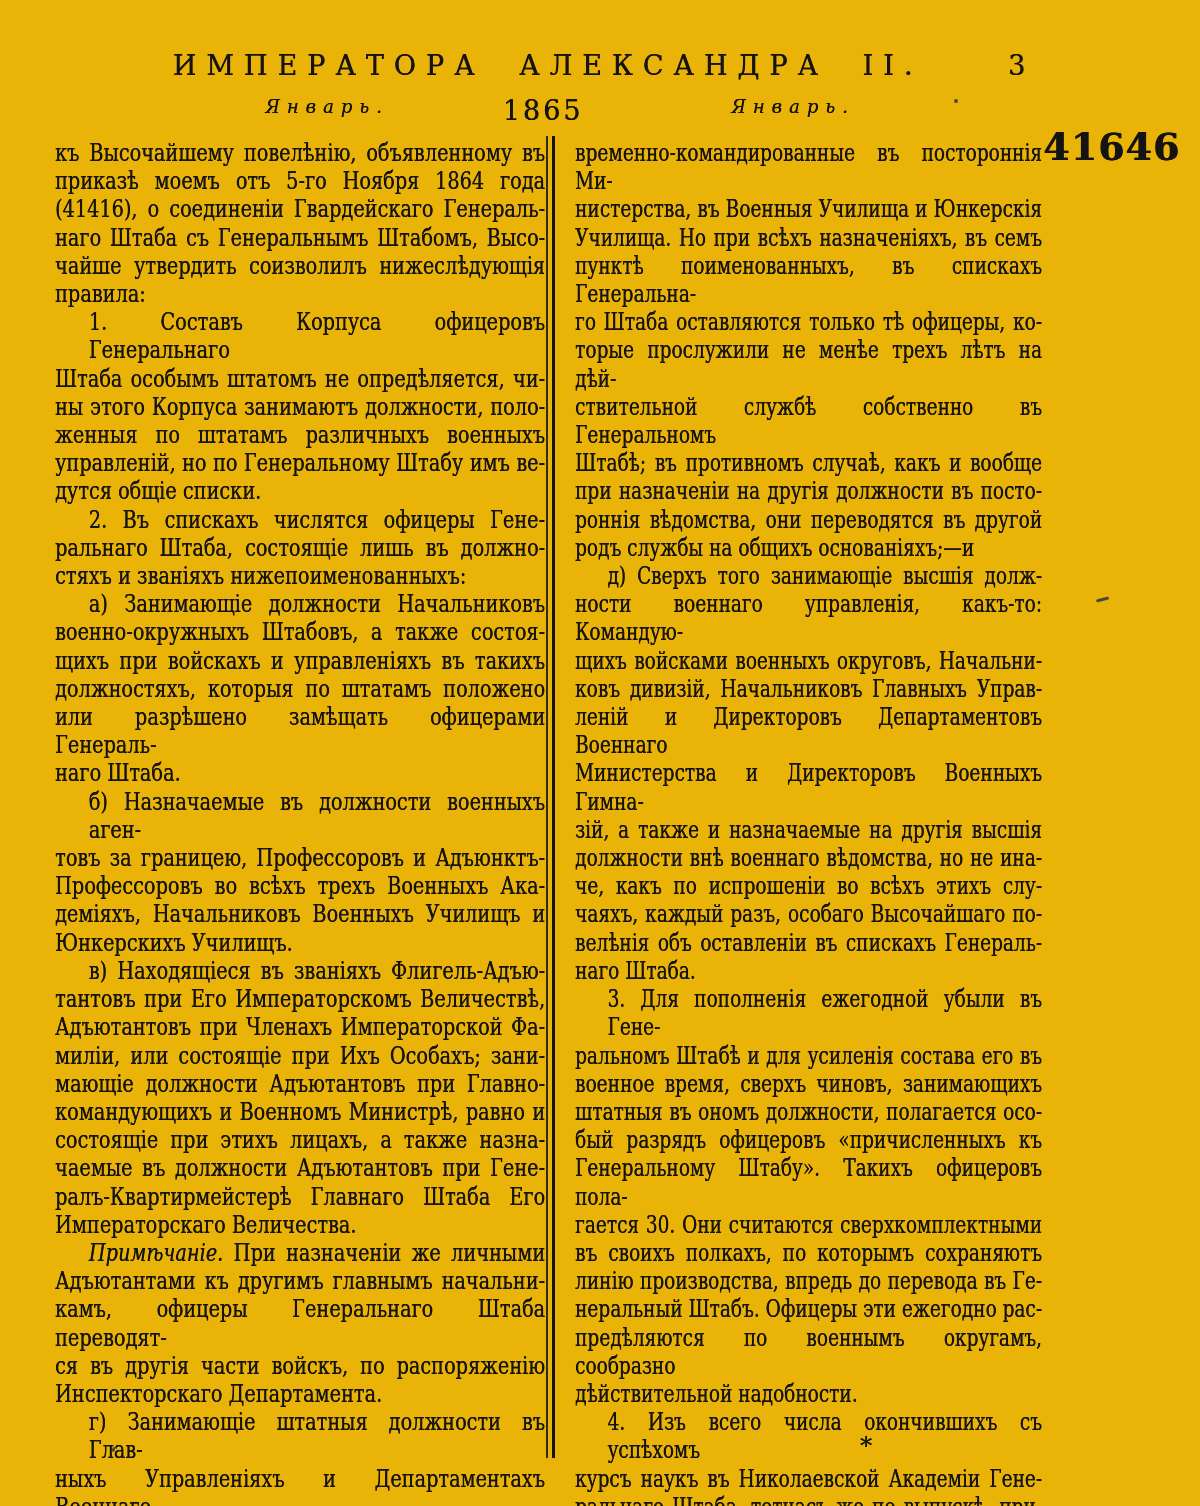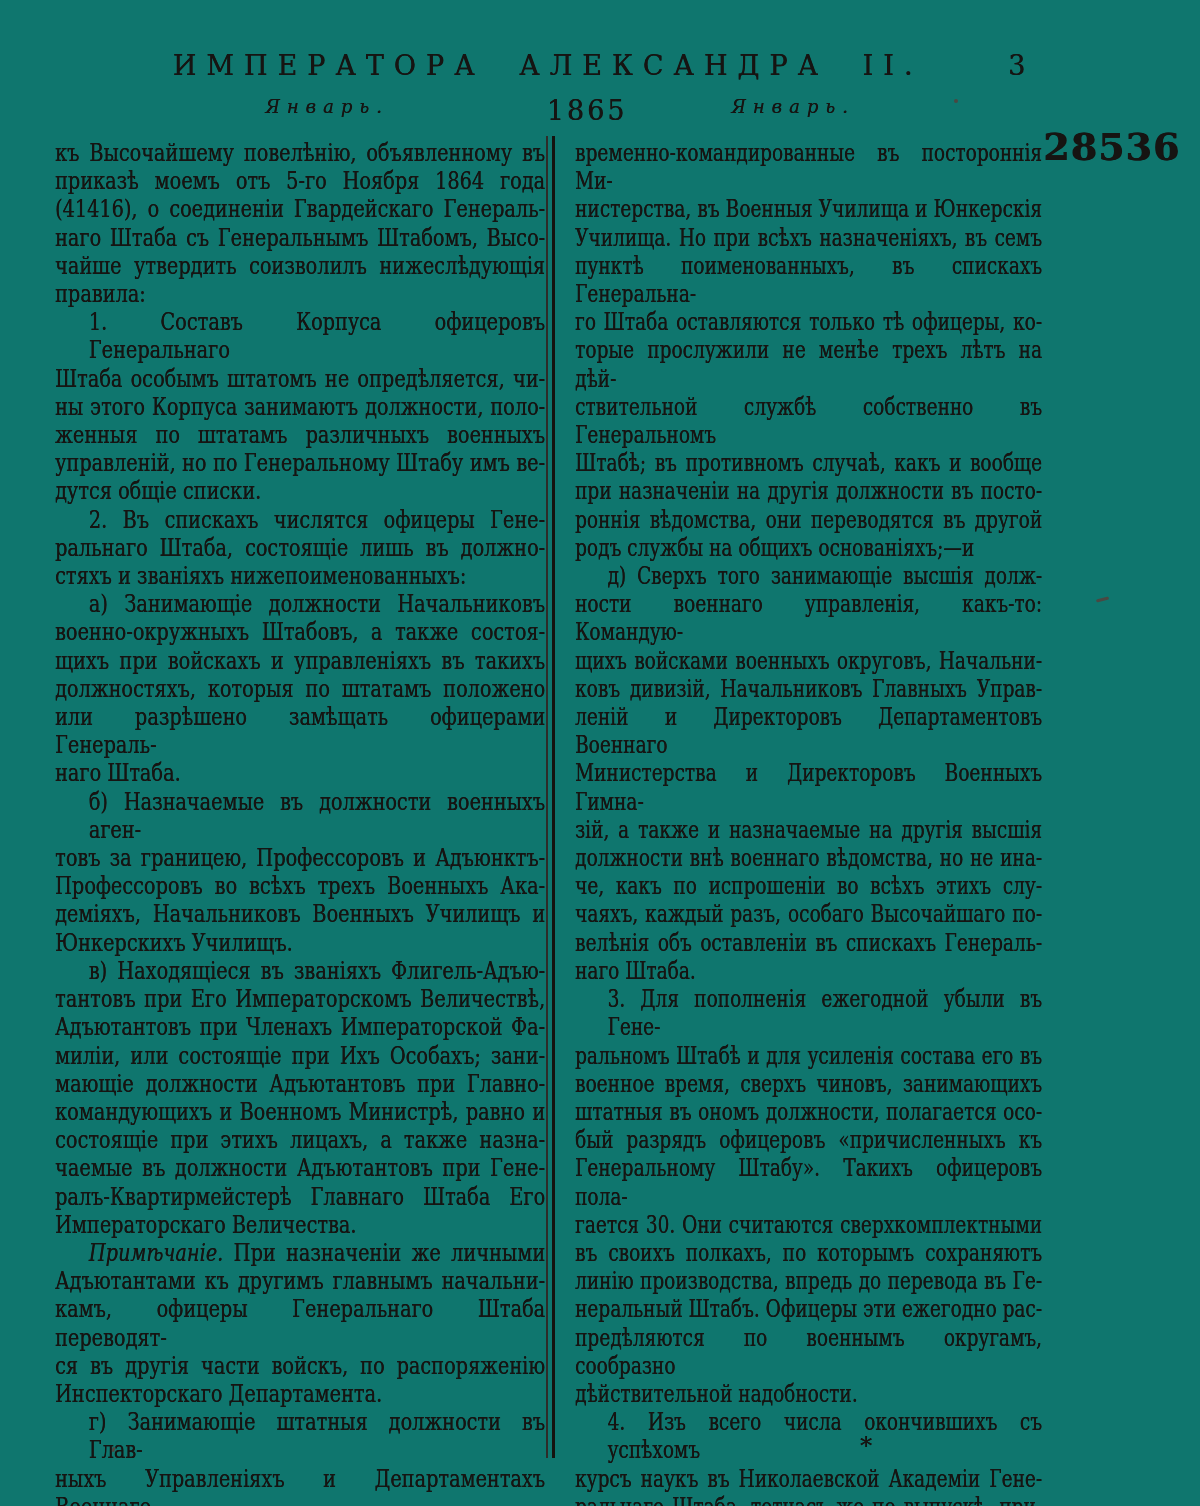--- a/index.html
+++ b/index.html
@@ -1,37 +1,37 @@
 <!DOCTYPE html>
 <html lang="ru"><head>
 <meta charset="utf-8">
 <style>
   html,body{margin:0;padding:0;background:#fcfcfa;}
   .page{
     position:relative;width:1200px;height:1506px;overflow:hidden;
-    background:#0f766e;color:#161412;
+    background:#eab308;color:#161412;
     font-family:"DejaVu Serif","Liberation Serif",serif;
   }
   
   .title{
     position:absolute;left:55px;top:50px;width:985px;text-align:center;
     font-size:27px;letter-spacing:10px;word-spacing:16px;
     text-shadow:0.4px 0 currentColor;white-space:nowrap;
   }
   .page-num{position:absolute;left:1008px;top:50px;font-size:27px;text-shadow:0.4px 0 currentColor;}
   .month{
     position:absolute;top:96px;transform:translateX(-50%);
     font-style:italic;font-size:18px;letter-spacing:7px;white-space:nowrap;
     text-shadow:0.3px 0 currentColor;
   }
   .month-left{left:327px;}
   .month-right{left:793px;}
   .year{
     position:absolute;top:95px;left:543px;transform:translateX(-50%);
-    font-size:27px;letter-spacing:3px;text-shadow:0.4px 0 currentColor;margin-left:44px;
+    font-size:27px;letter-spacing:3px;text-shadow:0.4px 0 currentColor;
   }
   
   .act-number{
     position:absolute;left:1043px;top:124px;
     font-size:38px;font-weight:bold;letter-spacing:1px;
     text-shadow:0.7px 0 currentColor;white-space:nowrap;
   }
   
   .column{
     position:absolute;top:139px;transform-origin:0 0;
@@ -61,21 +61,21 @@
 
 <div class="page">
 
   <div class="title">ИМПЕРАТОРА АЛЕКСАНДРА II.</div>
   <div class="page-num">3</div>
 
   <div class="month month-left">Январь.</div>
   <div class="year">1865</div>
   <div class="month month-right">Январь.</div>
 
-  <div class="act-number">28536</div>
+  <div class="act-number">41646</div>
 
   <div class="divider">
     <span class="thin"></span>
     <span class="thick"></span>
   </div>
 
   <div class="column col-left" id="col-left">
       <div class="line">къ Высочайшему повелѣнію, объявленному въ</div>
       <div class="line">приказѣ моемъ отъ 5-го Ноября 1864 года</div>
       <div class="line">(41416), о соединеніи Гвардейскаго Генераль-</div>

